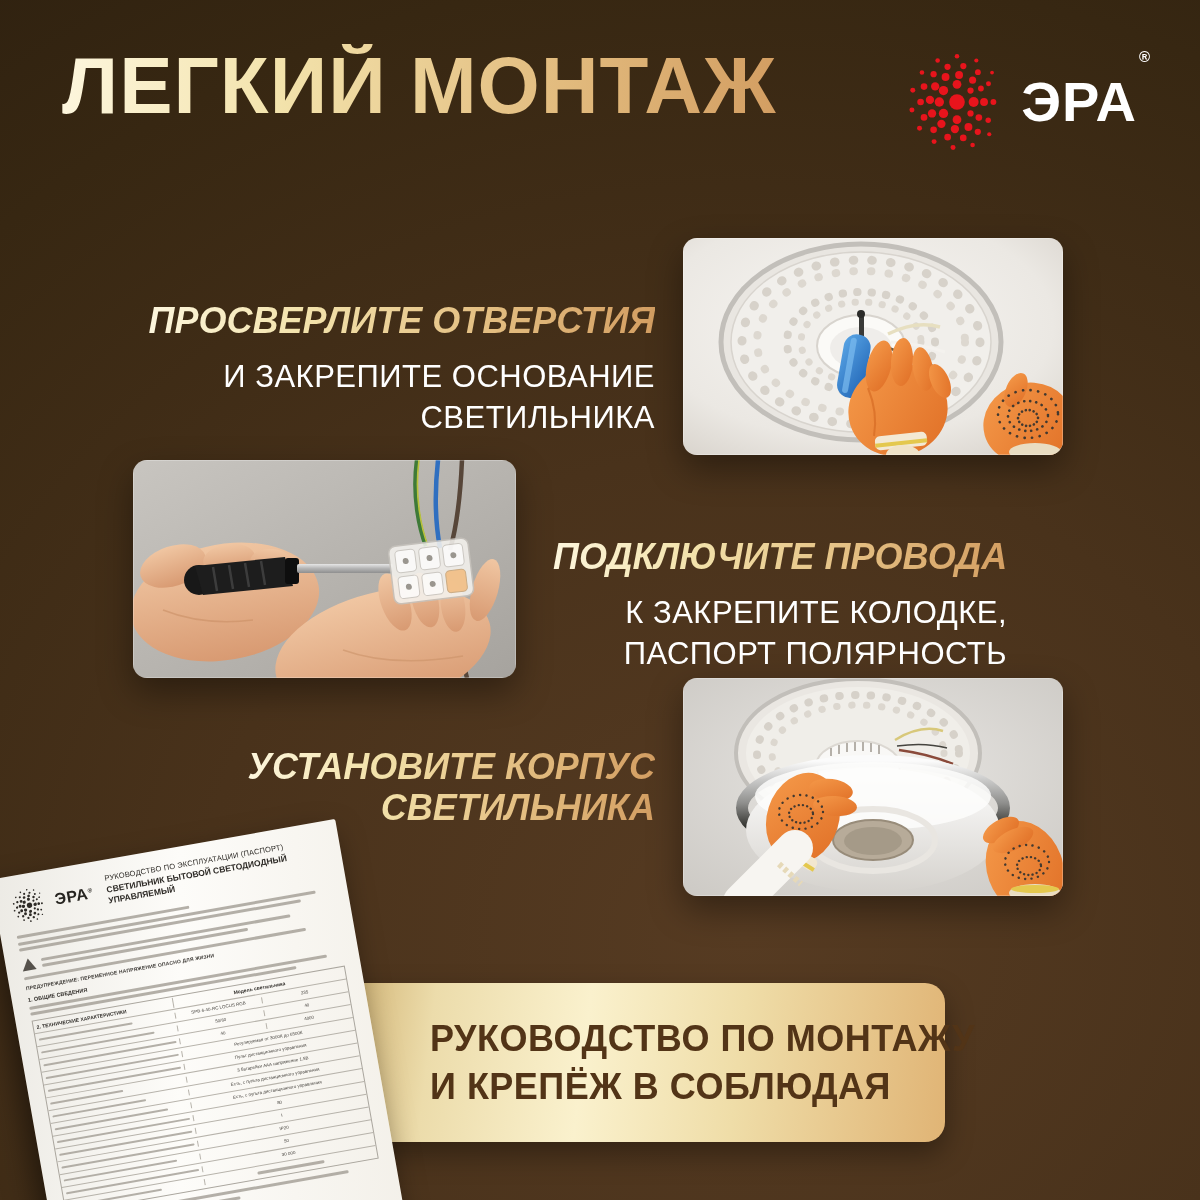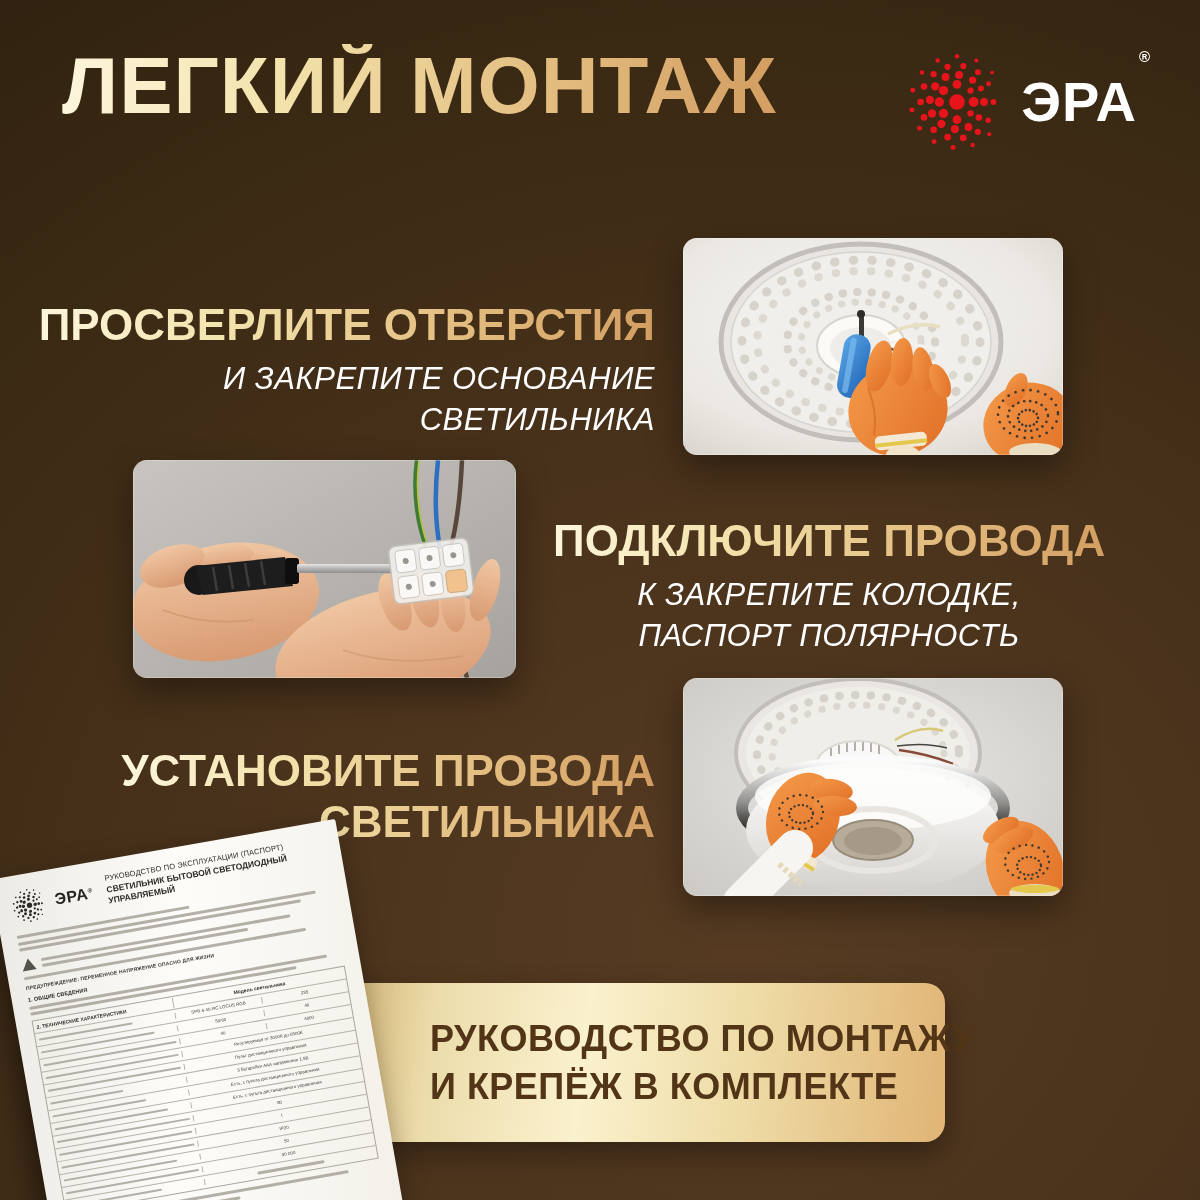--- a/index.html
+++ b/index.html
@@ -17,26 +17,26 @@
     position:absolute;left:62px;top:44px;font-size:80px;line-height:1.05;
     letter-spacing:1px;white-space:nowrap;text-align:right;
   }
   
   .brand{position:absolute;right:52px;top:50px;display:flex;align-items:center;gap:12px;text-align:right;}
   .sun{width:104px;height:104px;color:#e8141c;}
   .sun.dark{color:#2d2a26;}
   .brand-word{color:#ffffff;font-weight:bold;font-size:56px;letter-spacing:1px;line-height:1;}
   .brand-reg{color:#ffffff;font-size:15px;vertical-align:top;position:relative;top:-26px;left:2px;font-weight:bold;}
   
-  .step-head{font-size:44px;line-height:1.15;white-space:nowrap;}
+  .step-head{font-size:36px;line-height:1.15;white-space:nowrap;font-style:italic;}
   .step-sub{color:#ffffff;font-size:31px;line-height:1.32;letter-spacing:0.5px;}
   .s1{position:absolute;right:545px;top:300px;text-align:right;}
-  .s2{position:absolute;left:553px;top:516px;text-align:center;}
+  .s2{position:absolute;left:553px;top:536px;text-align:right;}
   .s3{position:absolute;right:545px;top:746px;text-align:right;}
-  .s1 .step-sub,.s2 .step-sub{margin-top:8px;font-style:italic;}
+  .s1 .step-sub,.s2 .step-sub{margin-top:16px;}
   
   .photo{position:absolute;border-radius:14px;overflow:hidden;box-shadow:0 14px 34px rgba(0,0,0,.38);}
   .photo svg{display:block;}
   .photo1{left:683px;top:238px;width:380px;height:217px;}
   .photo2{left:133px;top:460px;width:383px;height:218px;}
   .photo3{left:683px;top:678px;width:380px;height:218px;}
   
   .banner{
     position:absolute;left:288px;top:983px;width:657px;height:159px;border-radius:20px;
     background:linear-gradient(97deg,#c0984f 0%,#ecdcab 22%,#faf1cd 45%,#efdda8 68%,#e0b475 100%);
@@ -281,21 +281,21 @@
 
 <div class="s2">
   <div class="step-head gold-text">ПОДКЛЮЧИТЕ ПРОВОДА</div>
   <div class="step-sub">
     <div>К ЗАКРЕПИТЕ КОЛОДКЕ,</div>
     <div>ПАСПОРТ ПОЛЯРНОСТЬ</div>
   </div>
 </div>
 
 <div class="s3">
-  <div class="step-head gold-text">УСТАНОВИТЕ ПРОВОДА</div>
+  <div class="step-head gold-text">УСТАНОВИТЕ КОРПУС</div>
   <div class="step-head gold-text">СВЕТИЛЬНИКА</div>
 </div>
 
 <div class="photo photo3">
   <svg viewBox="0 0 380 218" width="380" height="218">
     <defs>
       <radialGradient id="p3bg" cx="50%" cy="45%" r="75%">
         <stop offset="0%" stop-color="#e9e7e4"></stop>
           <stop offset="100%" stop-color="#ccc9c4"></stop>
       </radialGradient>
@@ -350,21 +350,21 @@
       <ellipse cx="346" cy="188" rx="12" ry="9" fill="none" stroke="#423930" stroke-width="2.4" pathLength="100" stroke-dasharray="0.1 6.4" stroke-linecap="round"></ellipse>
       <ellipse cx="352" cy="215" rx="26" ry="9" fill="#e9ddc2"></ellipse>
       <ellipse cx="352" cy="211" rx="24" ry="4" fill="#e4c84e"></ellipse>
     </g>
     <rect width="380" height="218" fill="none" stroke="#ffffff" stroke-opacity="0.25" stroke-width="2"></rect>
   </svg>
 </div>
 
 <div class="banner">
   <div class="banner-line">РУКОВОДСТВО ПО МОНТАЖУ</div>
-  <div class="banner-line">И КРЕПЁЖ В КОМПЛЕКТЕ</div>
+  <div class="banner-line">И КРЕПЁЖ В СОБЛЮДАЯ</div>
 </div>
 
 <div class="paper">
   <div class="paper-head">
     <svg class="paper-sun sun dark">
         <use href="#era-sun"></use>
       </svg>
     <div class="paper-brand"><span>ЭРА</span><sup>®</sup></div>
     <div class="paper-titles">
       <div class="pt1">РУКОВОДСТВО ПО ЭКСПЛУАТАЦИИ (ПАСПОРТ)</div>

